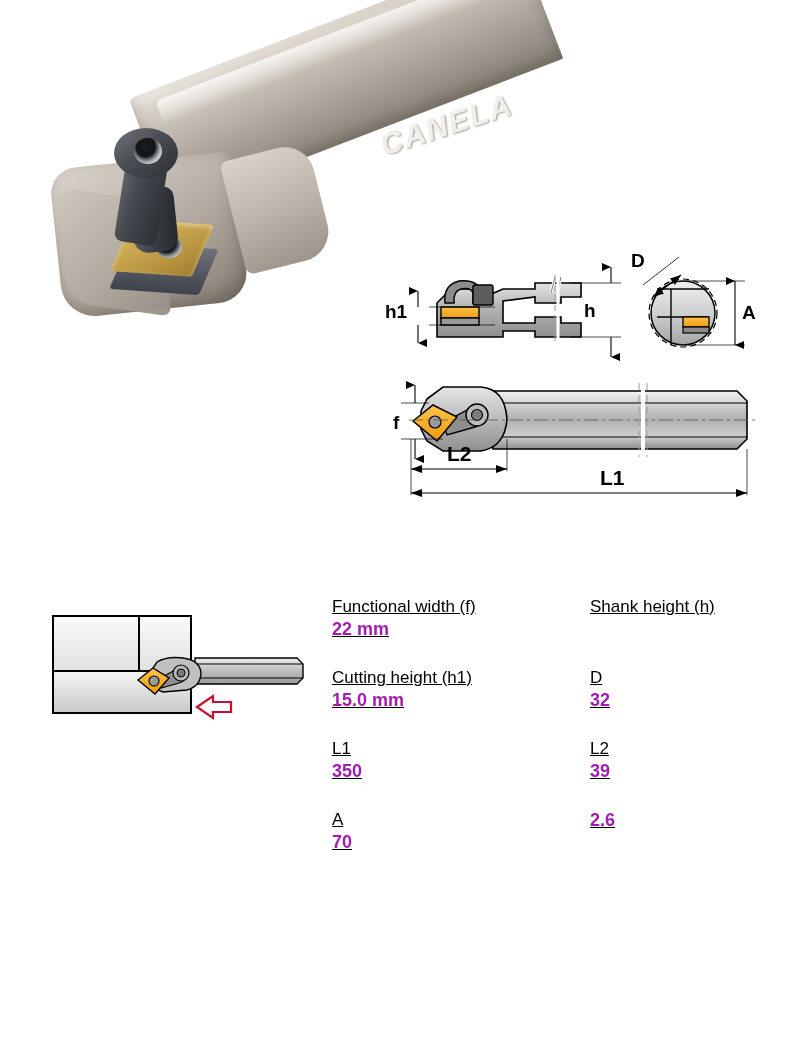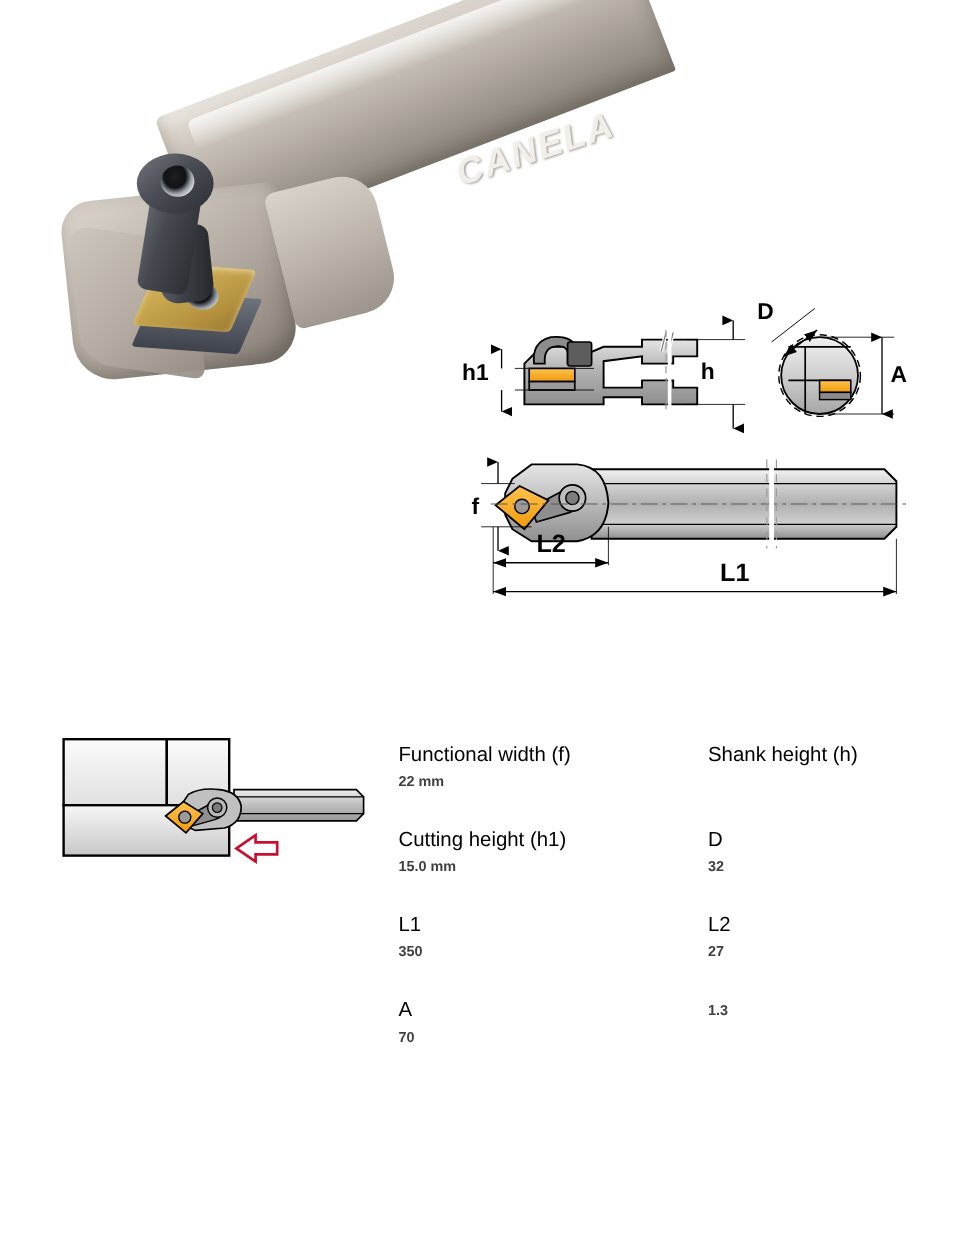--- a/index.html
+++ b/index.html
@@ -192,44 +192,45 @@
     left: 45px;
     top: 608px;
     width: 270px;
     height: 115px;
   }
 
   
   #spec-table {
     position: absolute;
     left: 332px;
-    top: 618px;
+    top: 596px;
     width: 430px;
+    text-decoration: underline;
   }
   .spec-row {
     display: flex;
     margin-bottom: 26px;
   }
   .spec-cell {
     width: 258px;
   }
   .spec-cell.right {
     width: 172px;
   }
   .spec-label {
     font-size: 17px;
     line-height: 22px;
     color: #000;
     white-space: nowrap;
   }
   .spec-value {
-    font-size: 12px;
+    font-size: 18px;
     font-weight: bold;
     line-height: 23px;
-    color: #404040;
+    color: #a21caf;
     white-space: nowrap;
   }
 </style>
 </head>
 <body>
 
 <div id="product-photo">
   <div class="bar-body" id="shank-main"></div>
   <div id="shank-highlight"></div>
   <div class="bar-body" id="head-block"></div>
@@ -448,27 +449,27 @@
     </div>
   </div>
 
   <div class="spec-row">
     <div class="spec-cell">
       <div class="spec-label">L1</div>
       <div class="spec-value">350</div>
     </div>
     <div class="spec-cell right">
       <div class="spec-label">L2</div>
-      <div class="spec-value">27</div>
+      <div class="spec-value">39</div>
     </div>
   </div>
 
   <div class="spec-row">
     <div class="spec-cell">
       <div class="spec-label">A</div>
       <div class="spec-value">70</div>
     </div>
     <div class="spec-cell right">
-      <div class="spec-value">1.3</div>
+      <div class="spec-value">2.6</div>
     </div>
   </div>
 
 </div>
 
 </body></html>

